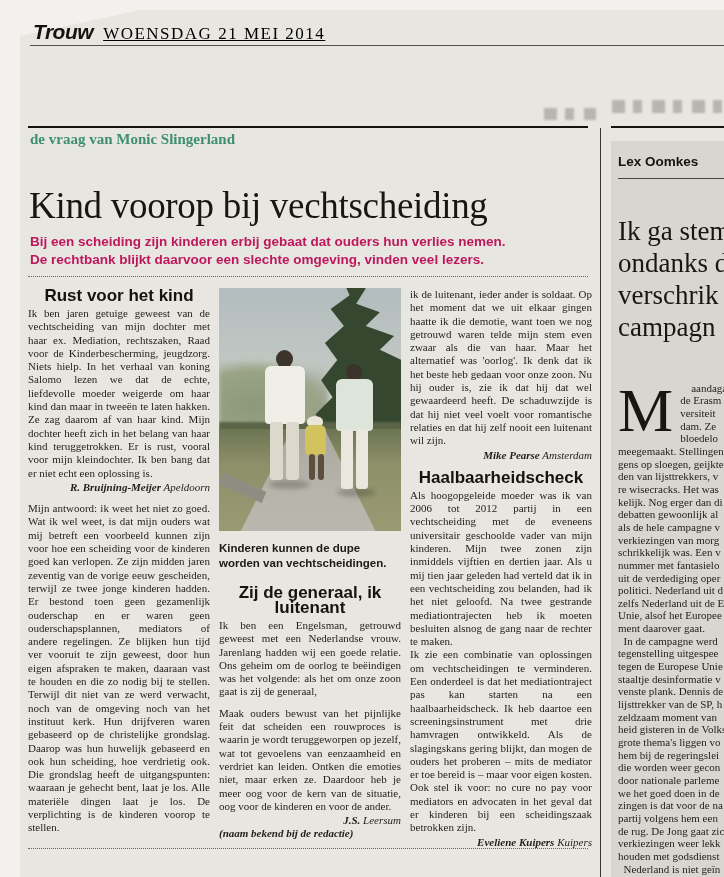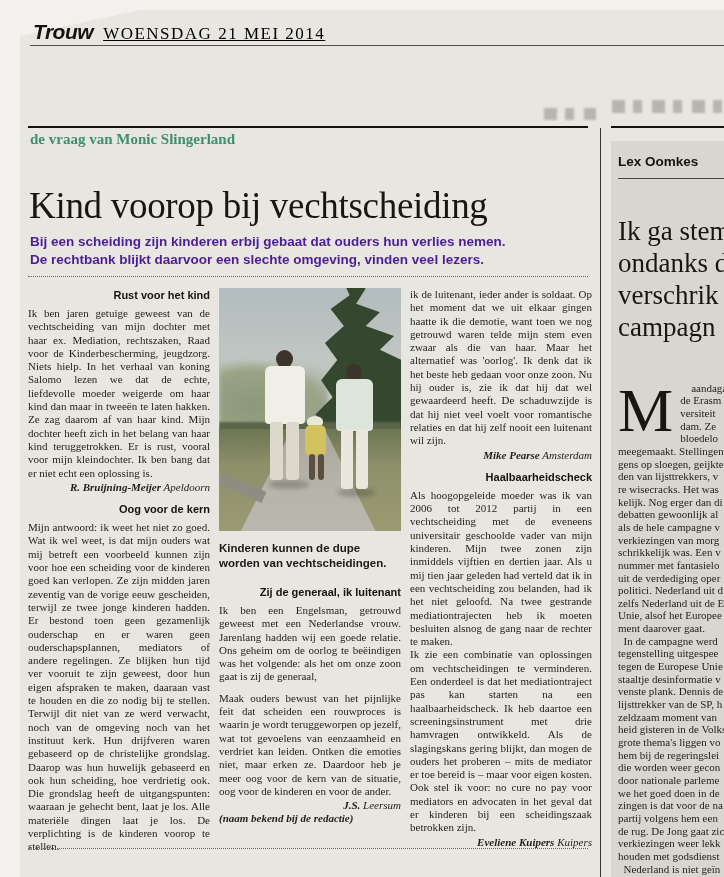--- a/index.html
+++ b/index.html
@@ -23,29 +23,29 @@
     background:repeating-linear-gradient(90deg,#4a463f 0 13px,transparent 13px 21px,#4a463f 21px 30px,transparent 30px 40px);}
   .st1{left:544px;top:108px;width:52px;height:12px;}
   .st2{left:612px;top:100px;width:112px;height:13px;}
   
   .top-rule{position:absolute;left:28px;top:126px;width:560px;border-top:2px solid #14120f;}
   .kicker{position:absolute;left:30px;top:131px;font-size:15px;font-weight:bold;color:#3e8e74;}
   .headline{position:absolute;left:29px;top:160px;width:565px;font-size:37px;line-height:42px;
     font-weight:normal;color:#181611;letter-spacing:-0.3px;}
   .standfirst{position:absolute;left:30px;top:233px;width:540px;
     font-family:"Liberation Sans",sans-serif;font-weight:bold;font-size:13.5px;line-height:18px;
-    color:#4c1d95;white-space:pre-line;}
+    color:#be185d;white-space:pre-line;}
   .dotted-rule{position:absolute;border-top:1px dotted #6b675f;}
   .dr-top{left:28px;top:276px;width:560px;}
   .dr-bottom{left:28px;top:848px;width:560px;}
   
   .columns{position:absolute;left:28px;top:288px;width:564px;display:flex;gap:9px;}
   .col{width:182px;font-size:11px;line-height:13.3px;text-align:justify;}
-  .sec-heading{font-family:"Liberation Sans",sans-serif;font-weight:bold;font-size:11px;
-    line-height:15px;text-align:right;margin:0 0 4px 0;color:#15130f;}
+  .sec-heading{font-family:"Liberation Sans",sans-serif;font-weight:bold;font-size:17px;
+    line-height:15px;text-align:center;margin:0 0 4px 0;color:#15130f;}
   .sec{margin-bottom:8px;}
   .body-text{white-space:pre-line;}
   .byline{text-align:right;font-style:italic;margin-top:1px;}
   .byline .name{font-weight:bold;}
   .reader-note{text-align:left;font-style:italic;font-weight:bold;}
   
   .photo{position:relative;width:182px;height:243px;overflow:hidden;background:#bcc3bf;margin-bottom:10px;}
   .ph-sky{position:absolute;left:0;top:0;width:100%;height:62%;
     background:linear-gradient(180deg,#b3bcbe 0%,#c6ccc5 70%,#cdd1c6 100%);}
   .ph-far-trees{position:absolute;left:0;top:30%;width:60%;height:30%;
@@ -120,21 +120,20 @@
 
 <div class="columns">
 
   <div class="col">
     <div class="sec">
       <div class="sec-heading">Rust voor het kind</div>
       <div class="body-text">Ik ben jaren getuige geweest van de vechtscheiding van mijn dochter met haar ex. Mediation, rechtszaken, Raad voor de Kinderbescherming, jeugdzorg. Niets hielp. In het verhaal van koning Salomo lezen we dat de echte, liefdevolle moeder weigerde om haar kind dan maar in tweeën te laten hakken. Ze zag daarom af van haar kind. Mijn dochter heeft zich in het belang van haar kind teruggetrokken. Er is rust, vooral voor mijn kleindochter. Ik ben bang dat er niet echt een oplossing is.</div>
       <div class="byline"><span class="name">R. Bruijning-Meijer</span> <span>Apeldoorn</span></div>
     </div>
     <div class="sec">
-      <div class="sec-heading">Oog voor de kern</div>
       <div class="body-text">Mijn antwoord: ik weet het niet zo goed. Wat ik wel weet, is dat mijn ouders wat mij betreft een voorbeeld kunnen zijn voor hoe een scheiding voor de kinderen goed kan verlopen. Ze zijn midden jaren zeventig van de vorige eeuw gescheiden, terwijl ze twee jonge kinderen hadden. Er bestond toen geen gezamenlijk ouderschap en er waren geen ouderschapsplannen, mediators of andere regelingen. Ze blijken hun tijd ver vooruit te zijn geweest, door hun eigen afspraken te maken, daaraan vast te houden en die zo nodig bij te stellen. Terwijl dit niet van ze werd verwacht, noch van de omgeving noch van het instituut kerk. Hun drijfveren waren gebaseerd op de christelijke grondslag. Daarop was hun huwelijk gebaseerd en ook hun scheiding, hoe verdrietig ook. Die grondslag heeft de uitgangspunten: waaraan je gehecht bent, laat je los. Alle materiële dingen laat je los. De verplichting is de kinderen voorop te stellen.</div>
     </div>
   </div>
 
   <div class="col">
     <div class="photo">
       <div class="ph-sky"></div>
       <div class="ph-far-trees"></div>
       <div class="ph-conifer"></div>
       <div class="ph-hedge"></div>

